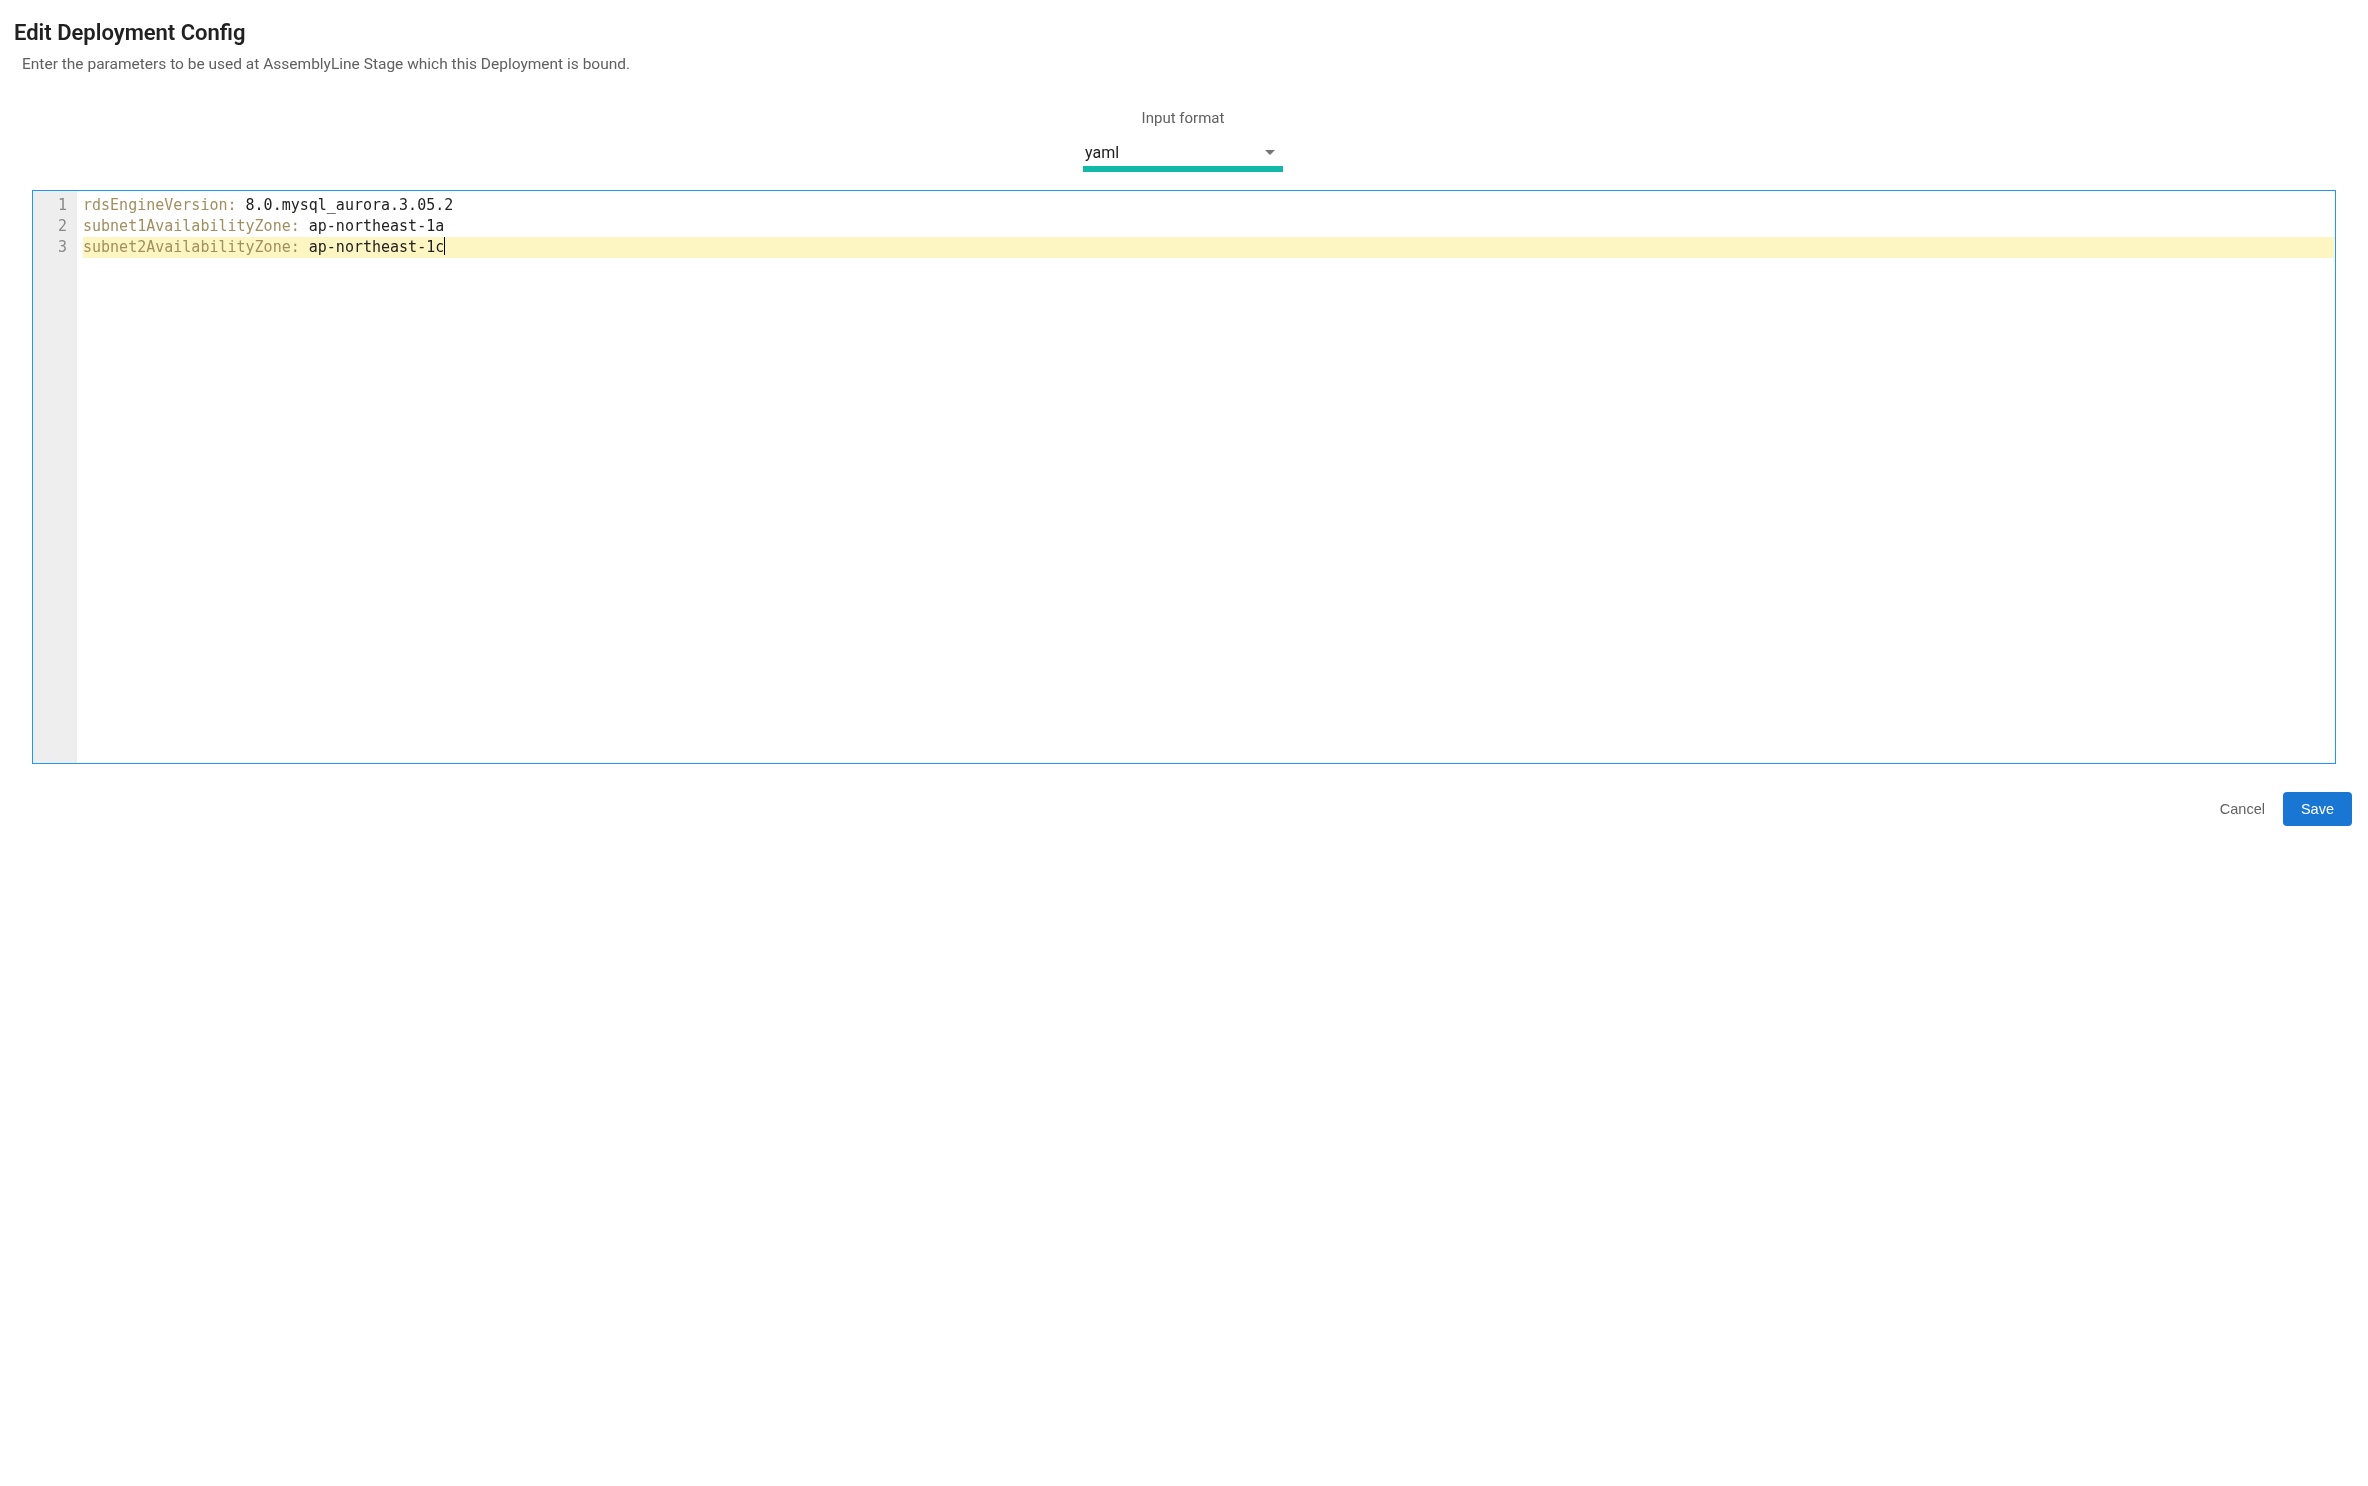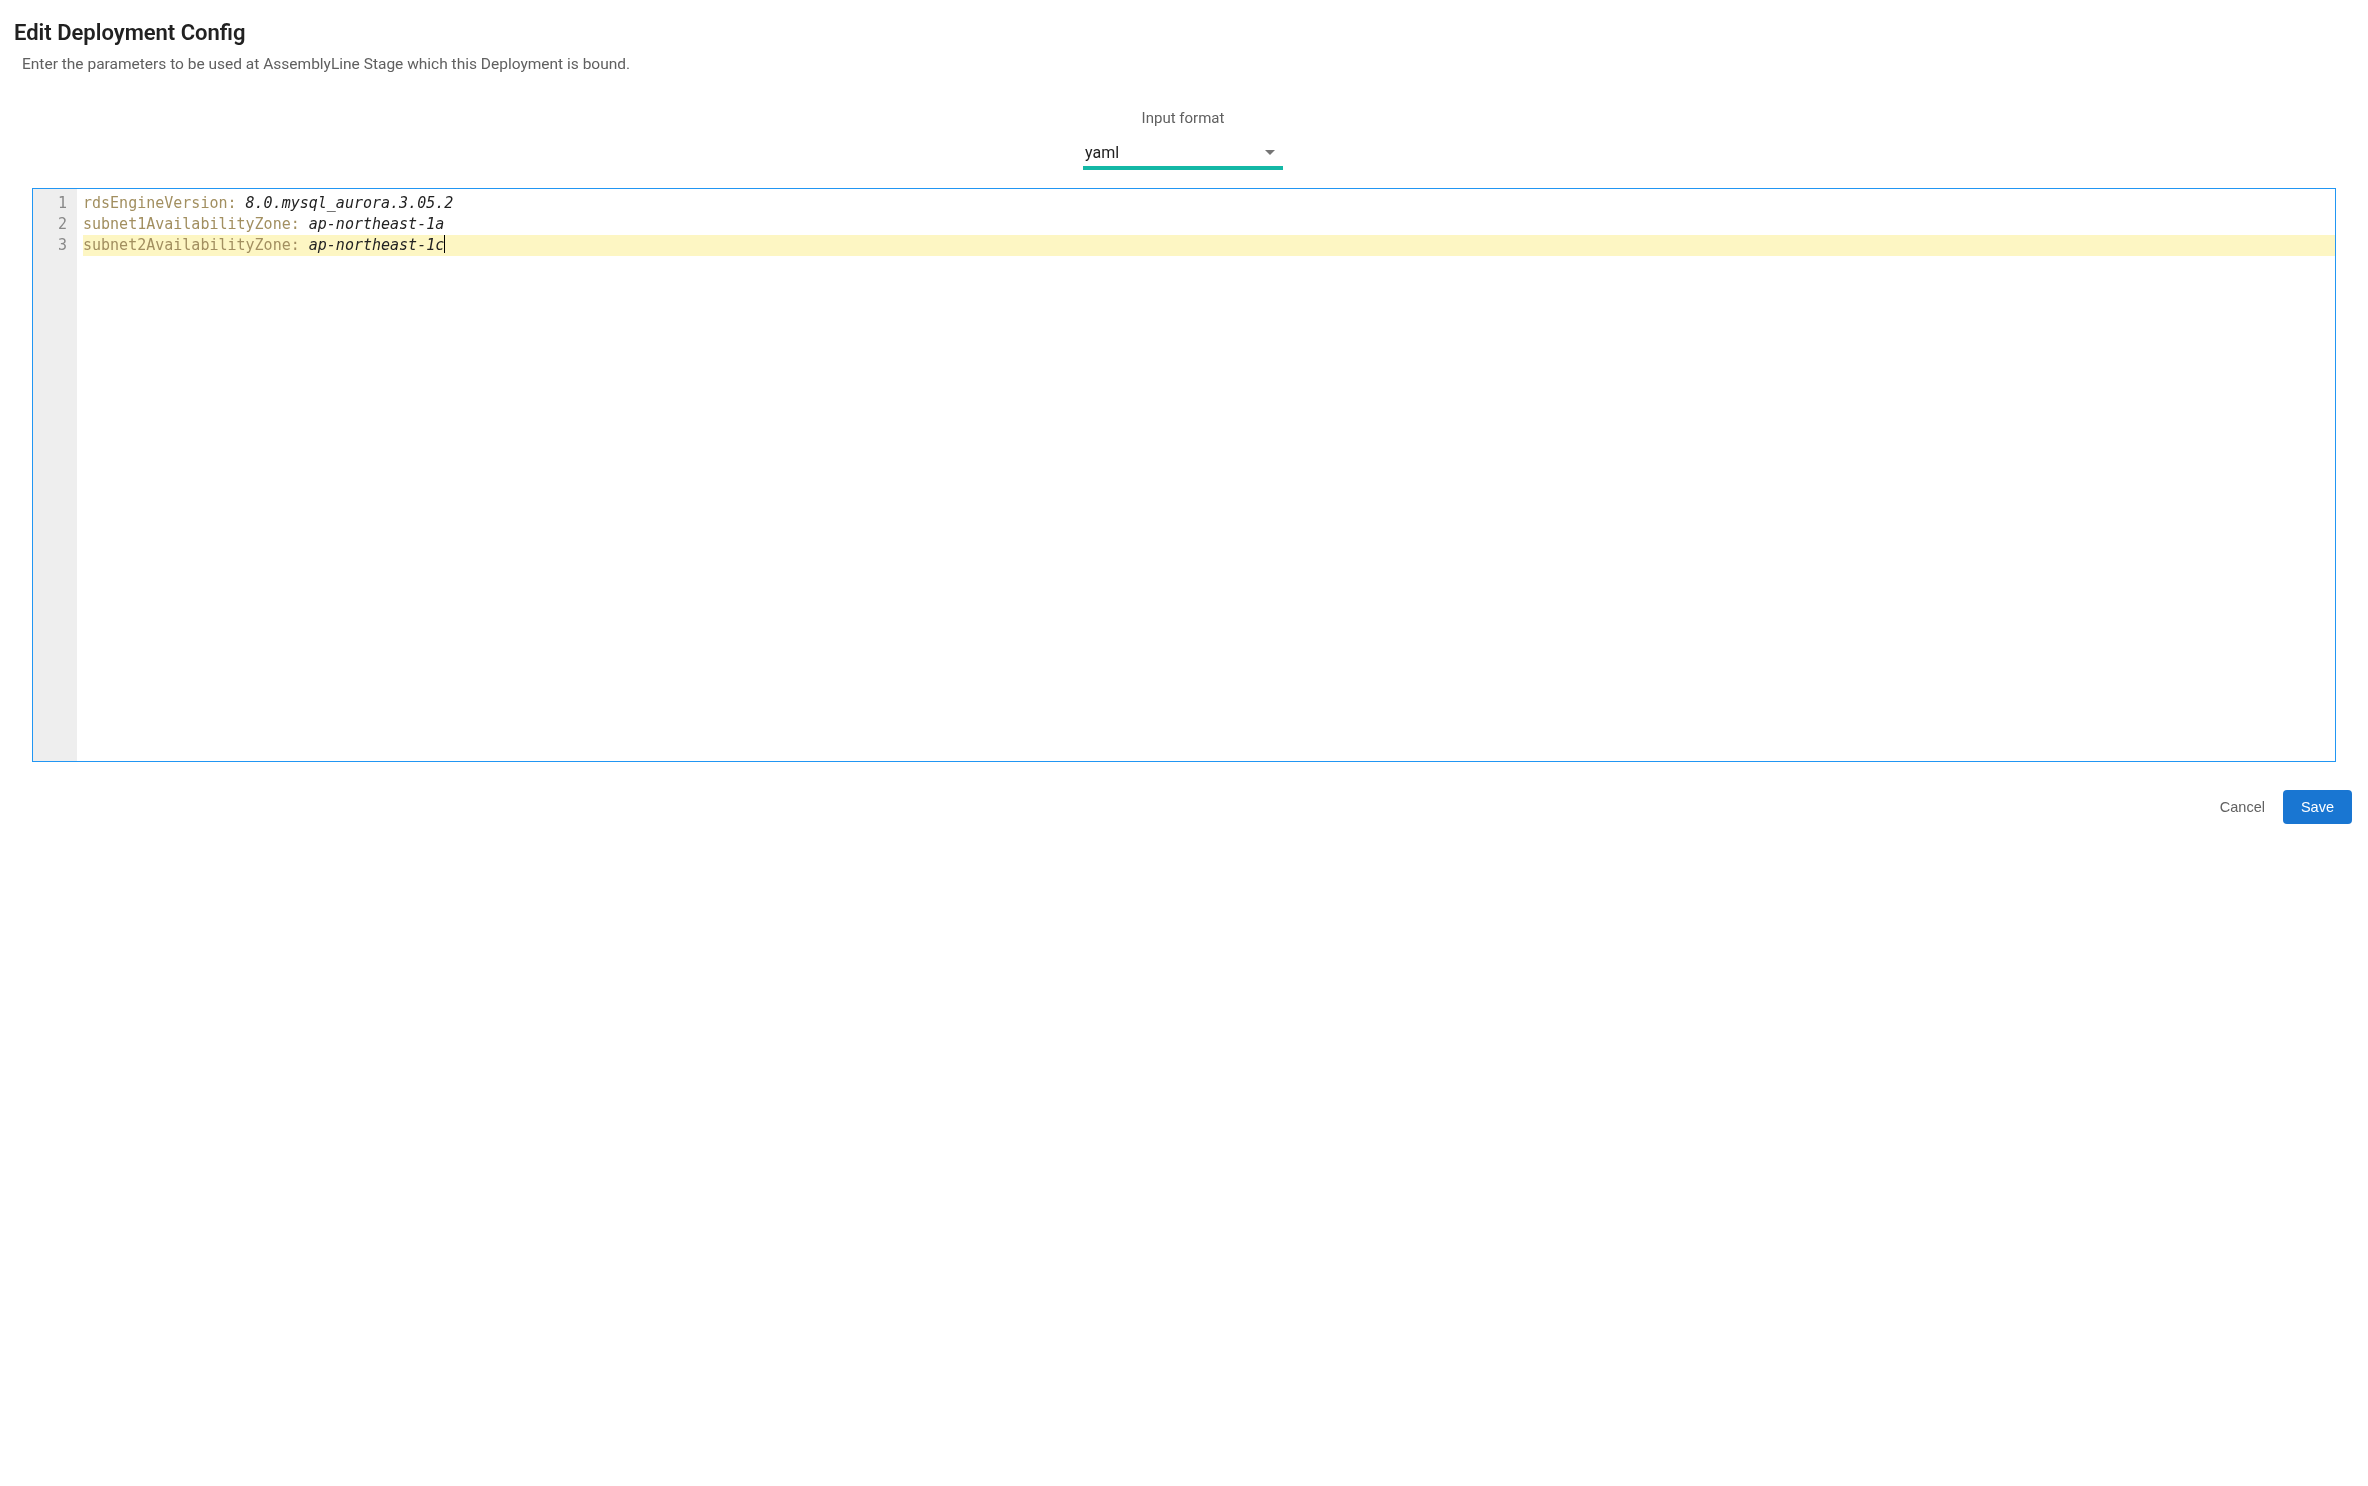--- a/index.html
+++ b/index.html
@@ -30,21 +30,21 @@
     padding-right: 2px;
     flex-direction: column;
   }
   .format-label {
     font-size: 15px;
     color: #606060;
   }
   .select-wrap {
     position: relative;
     width: 200px;
-    border-bottom: 4px solid #14b8a6;
+    border-bottom: 6px solid #14b8a6;
     padding: 4px 2px 4px 2px;
     display: flex;
     align-items: center;
     justify-content: space-between;
     cursor: pointer;
   }
   .select-value {
     font-size: 16px;
     color: #212121;
   }
@@ -80,21 +80,21 @@
     flex: 1;
     padding: 4px 0 4px 6px;
     position: relative;
   }
   .codeline { white-space: pre; position: relative; }
   .codeline.current {
     background: #fdf6c3;
   }
   .key   { color: #a28f60; }
   .colon { color: #a28f60; }
-  .val   { color: #222; font-style: italic; }
+  .val   { color: #222; }
   .cursor {
     display: inline-block;
     width: 1px;
     height: 18px;
     background: #000;
     vertical-align: -3px;
     margin-left: 0px;
   }
 
   .footer {

